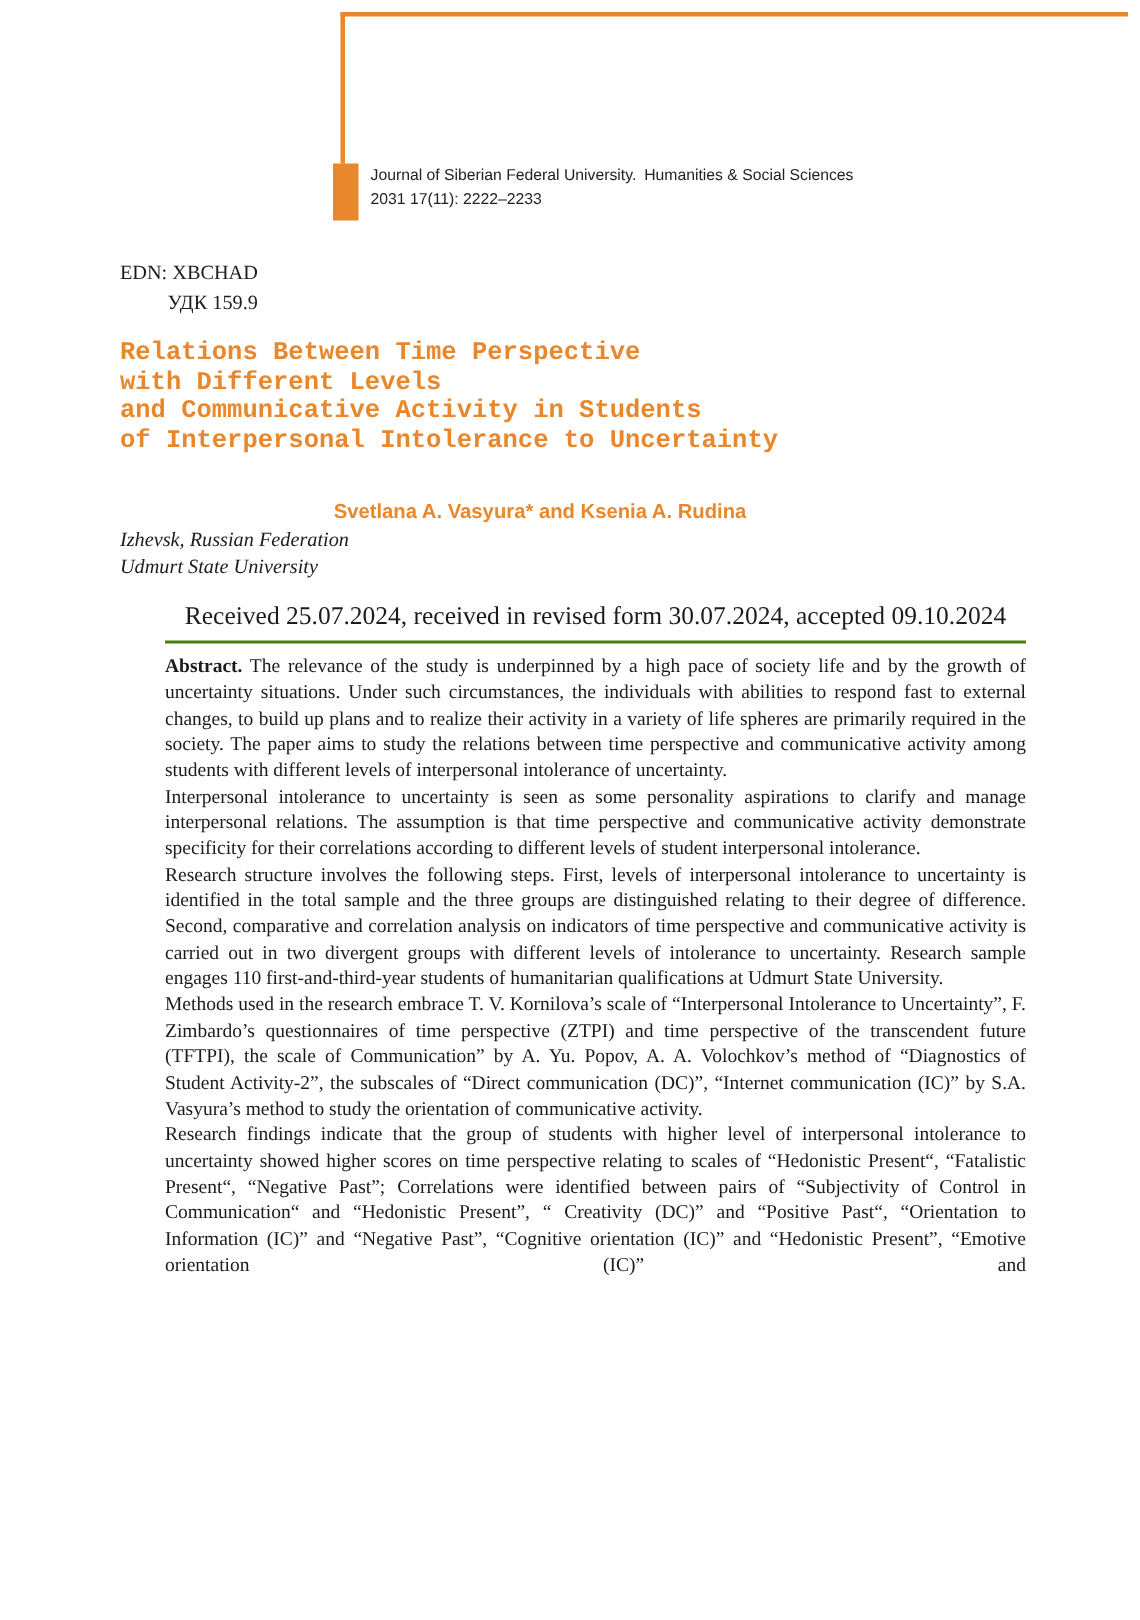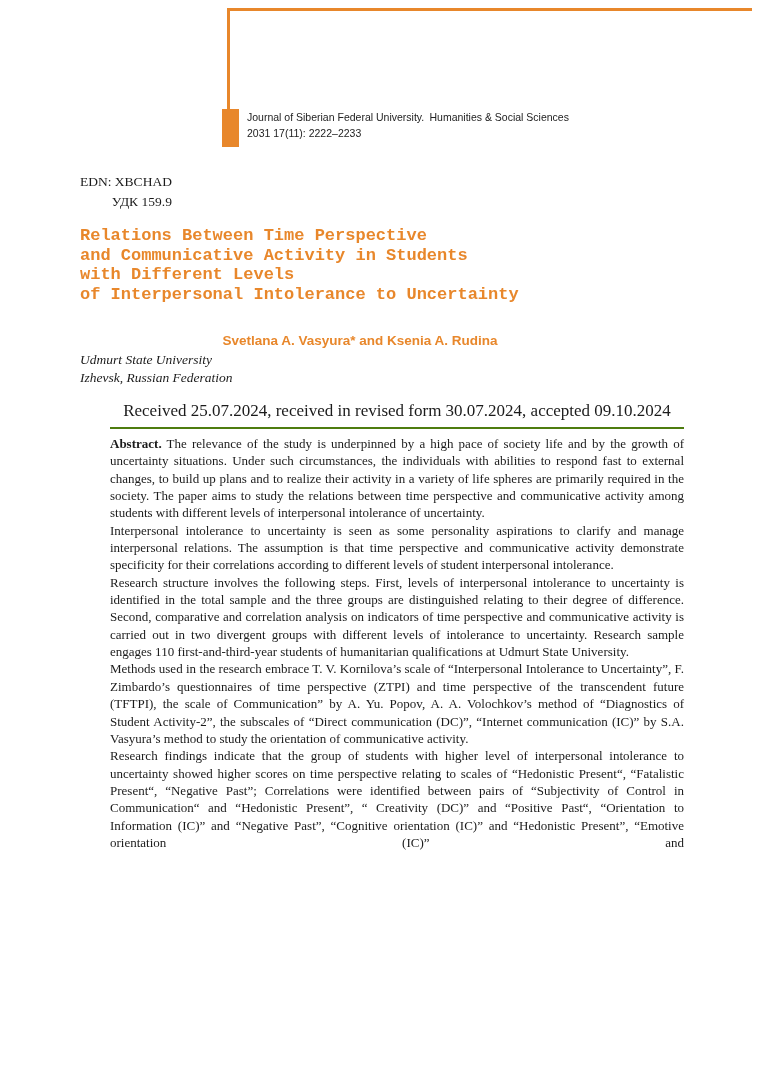--- a/index.html
+++ b/index.html
@@ -84,29 +84,29 @@
     <div>2031 17(11): 2222–2233</div>
   </div>
 
   <div class="ids">
     <div>EDN: XBCHAD</div>
     <div>УДК 159.9</div>
   </div>
 
   <h1 class="title">
     <div>Relations Between Time Perspective</div>
+    <div>with Different Levels</div>
     <div>and Communicative Activity in Students</div>
-    <div>with Different Levels</div>
     <div>of Interpersonal Intolerance to Uncertainty</div>
   </h1>
 
   <div class="authors">Svetlana A. Vasyura* and Ksenia A. Rudina</div>
   <div class="affiliation">
+    <div>Izhevsk, Russian Federation</div>
     <div>Udmurt State University</div>
-    <div>Izhevsk, Russian Federation</div>
   </div>
 
   <div class="received">Received 25.07.2024, received in revised form 30.07.2024, accepted 09.10.2024</div>
 
   <div class="abstract">
     <p><b>Abstract.</b> <span>The relevance of the study is underpinned by a high pace of society life and by the growth of uncertainty situations. Under such circumstances, the individuals with abilities to respond fast to external changes, to build up plans and to realize their activity in a variety of life spheres are primarily required in the society. The paper aims to study the relations between time perspective and communicative activity among students with different levels of interpersonal intolerance of uncertainty.</span></p>
     <p>Interpersonal intolerance to uncertainty is seen as some personality aspirations to clarify and manage interpersonal relations. The assumption is that time perspective and communicative activity demonstrate specificity for their correlations according to different levels of student interpersonal intolerance.</p>
     <p>Research structure involves the following steps. First, levels of interpersonal intolerance to uncertainty is identified in the total sample and the three groups are distinguished relating to their degree of difference. Second, comparative and correlation analysis on indicators of time perspective and communicative activity is carried out in two divergent groups with different levels of intolerance to uncertainty. Research sample engages 110 first-and-third-year students of humanitarian qualifications at Udmurt State University.</p>
     <p>Methods used in the research embrace T. V. Kornilova’s scale of “Interpersonal Intolerance to Uncertainty”, F. Zimbardo’s questionnaires of time perspective (ZTPI) and time perspective of the transcendent future (TFTPI), the scale of Communication” by A. Yu. Popov, A. A. Volochkov’s method of “Diagnostics of Student Activity-2”, the subscales of “Direct communication (DC)”, “Internet communication (IC)” by S.A. Vasyura’s method to study the orientation of communicative activity.</p>
     <p class="continued">Research findings indicate that the group of students with higher level of interpersonal intolerance to uncertainty showed higher scores on time perspective relating to scales of “Hedonistic Present“, “Fatalistic Present“, “Negative Past”; Correlations were identified between pairs of “Subjectivity of Control in Communication“ and “Hedonistic Present”, “ Creativity (DC)” and “Positive Past“, “Orientation to Information (IC)” and “Negative Past”, “Cognitive orientation (IC)” and “Hedonistic Present”, “Emotive orientation (IC)” and</p>

